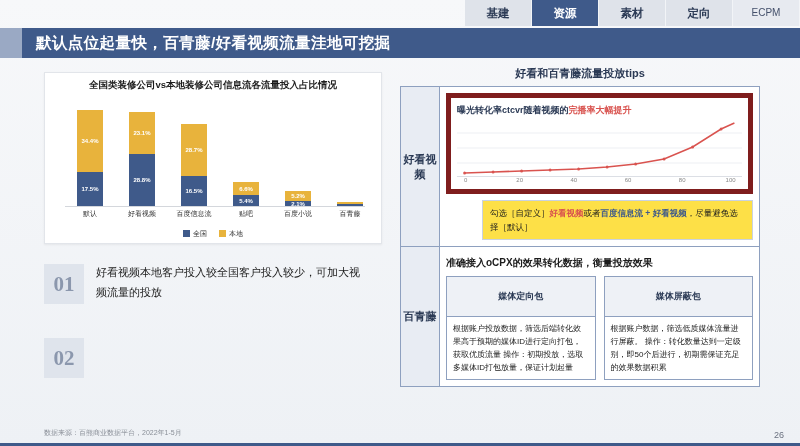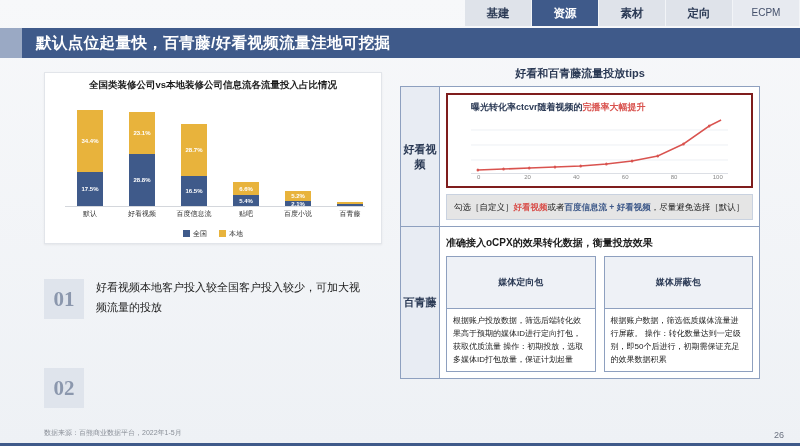--- a/index.html
+++ b/index.html
@@ -61,21 +61,21 @@
   .xlabels{position:absolute;left:20px;top:136px;width:300px;height:12px;}
   .xlab{position:absolute;width:52px;text-align:center;font-size:7px;color:#333;}
   .legend{
     position:absolute;left:0;right:0;bottom:4px;display:flex;justify-content:center;gap:12px;
     font-size:7px;color:#333;align-items:center;
   }
   .legend i{display:inline-block;width:7px;height:7px;margin-right:3px;vertical-align:-1px;}
   .legend i.a{background:#3f5a8a;}
   .legend i.b{background:#e8b33c;}
 
-  .bullet{position:relative;margin-top:31px;height:58px;}
+  .bullet{position:relative;margin-top:16px;height:58px;}
   .bullet .num{
     position:absolute;left:0;top:4px;width:40px;height:40px;background:#dfe4ec;
     color:#8b97ad;font-size:21px;font-weight:bold;text-align:center;line-height:40px;
     font-family:"Liberation Serif",serif;
   }
   .bullet .txt{
     position:absolute;left:52px;top:2px;width:272px;
     font-size:11px;line-height:20px;color:#1c1c1c;
   }
 
@@ -89,42 +89,42 @@
   .rc-row{display:flex;border-bottom:1px solid #8ea0bf;}
   .rc-row:last-child{border-bottom:none;}
   .rc-label{
     width:38px;flex:0 0 38px;background:#e8ecf3;border-right:1px solid #8ea0bf;
     display:flex;align-items:center;justify-content:center;
     font-size:11px;font-weight:bold;color:#2b3a55;line-height:15px;text-align:center;
   }
   .rc-body{flex:1;padding:6px;background:#fff;}
 
   
-  .lc{border:2px solid #7f1d1d;background:#fff;padding:4px 17px 2px;}
+  .lc{border:5px solid #7f1d1d;background:#fff;padding:4px 0 2px;}
   .lc-title{font-size:9px;color:#2b3a55;font-weight:bold;padding:2px 0 2px 6px;}
   .lc-title .hl{color:#d9534f;}
   .lc-plot{position:relative;height:58px;margin:0 6px;}
   .lc-axis{position:absolute;left:0;bottom:0;width:100%;height:1px;background:#dcdfe5;}
   .lc-ticks{position:relative;height:10px;margin:0 6px;}
   .lc-ticks span{position:absolute;font-size:6px;color:#888;transform:translateX(-50%);}
   .note{
-    margin-top:6px;border:1px solid #c9d2e0;background:#e5e5e5;padding:5px 7px;
-    font-size:8.5px;line-height:14px;color:#1c1c1c;
+    margin-top:6px;border:1px solid #c9d2e0;background:#fde047;padding:5px 7px;
+    font-size:8.5px;line-height:14px;color:#1c1c1c;margin-left:36px;
   }
   .note .red{color:#d9534f;font-weight:bold;}
   .note .blue{color:#3f5a8a;font-weight:bold;}
 
   .oc-head{
     text-align:left;font-size:10px;font-weight:bold;color:#1c1c1c;padding:3px 0 6px;
   }
   .two-col{display:flex;gap:8px;}
   .tc{flex:1;border:1px solid #8ea0bf;}
   .tc-h{
     text-align:center;font-size:9px;font-weight:bold;color:#2b3a55;
-    background:#eef1f6;border-bottom:1px solid #8ea0bf;padding:19px 0;
+    background:#eef1f6;border-bottom:1px solid #8ea0bf;padding:13px 0;
   }
   .tc-b{font-size:8px;line-height:13px;color:#1c1c1c;padding:5px 6px;}
 
   
   .footer-src{
     position:absolute;left:44px;bottom:8px;font-size:7px;color:#8a8f98;
   }
   .pagenum{
     position:absolute;right:16px;bottom:6px;font-size:9px;color:#6b7280;
   }

